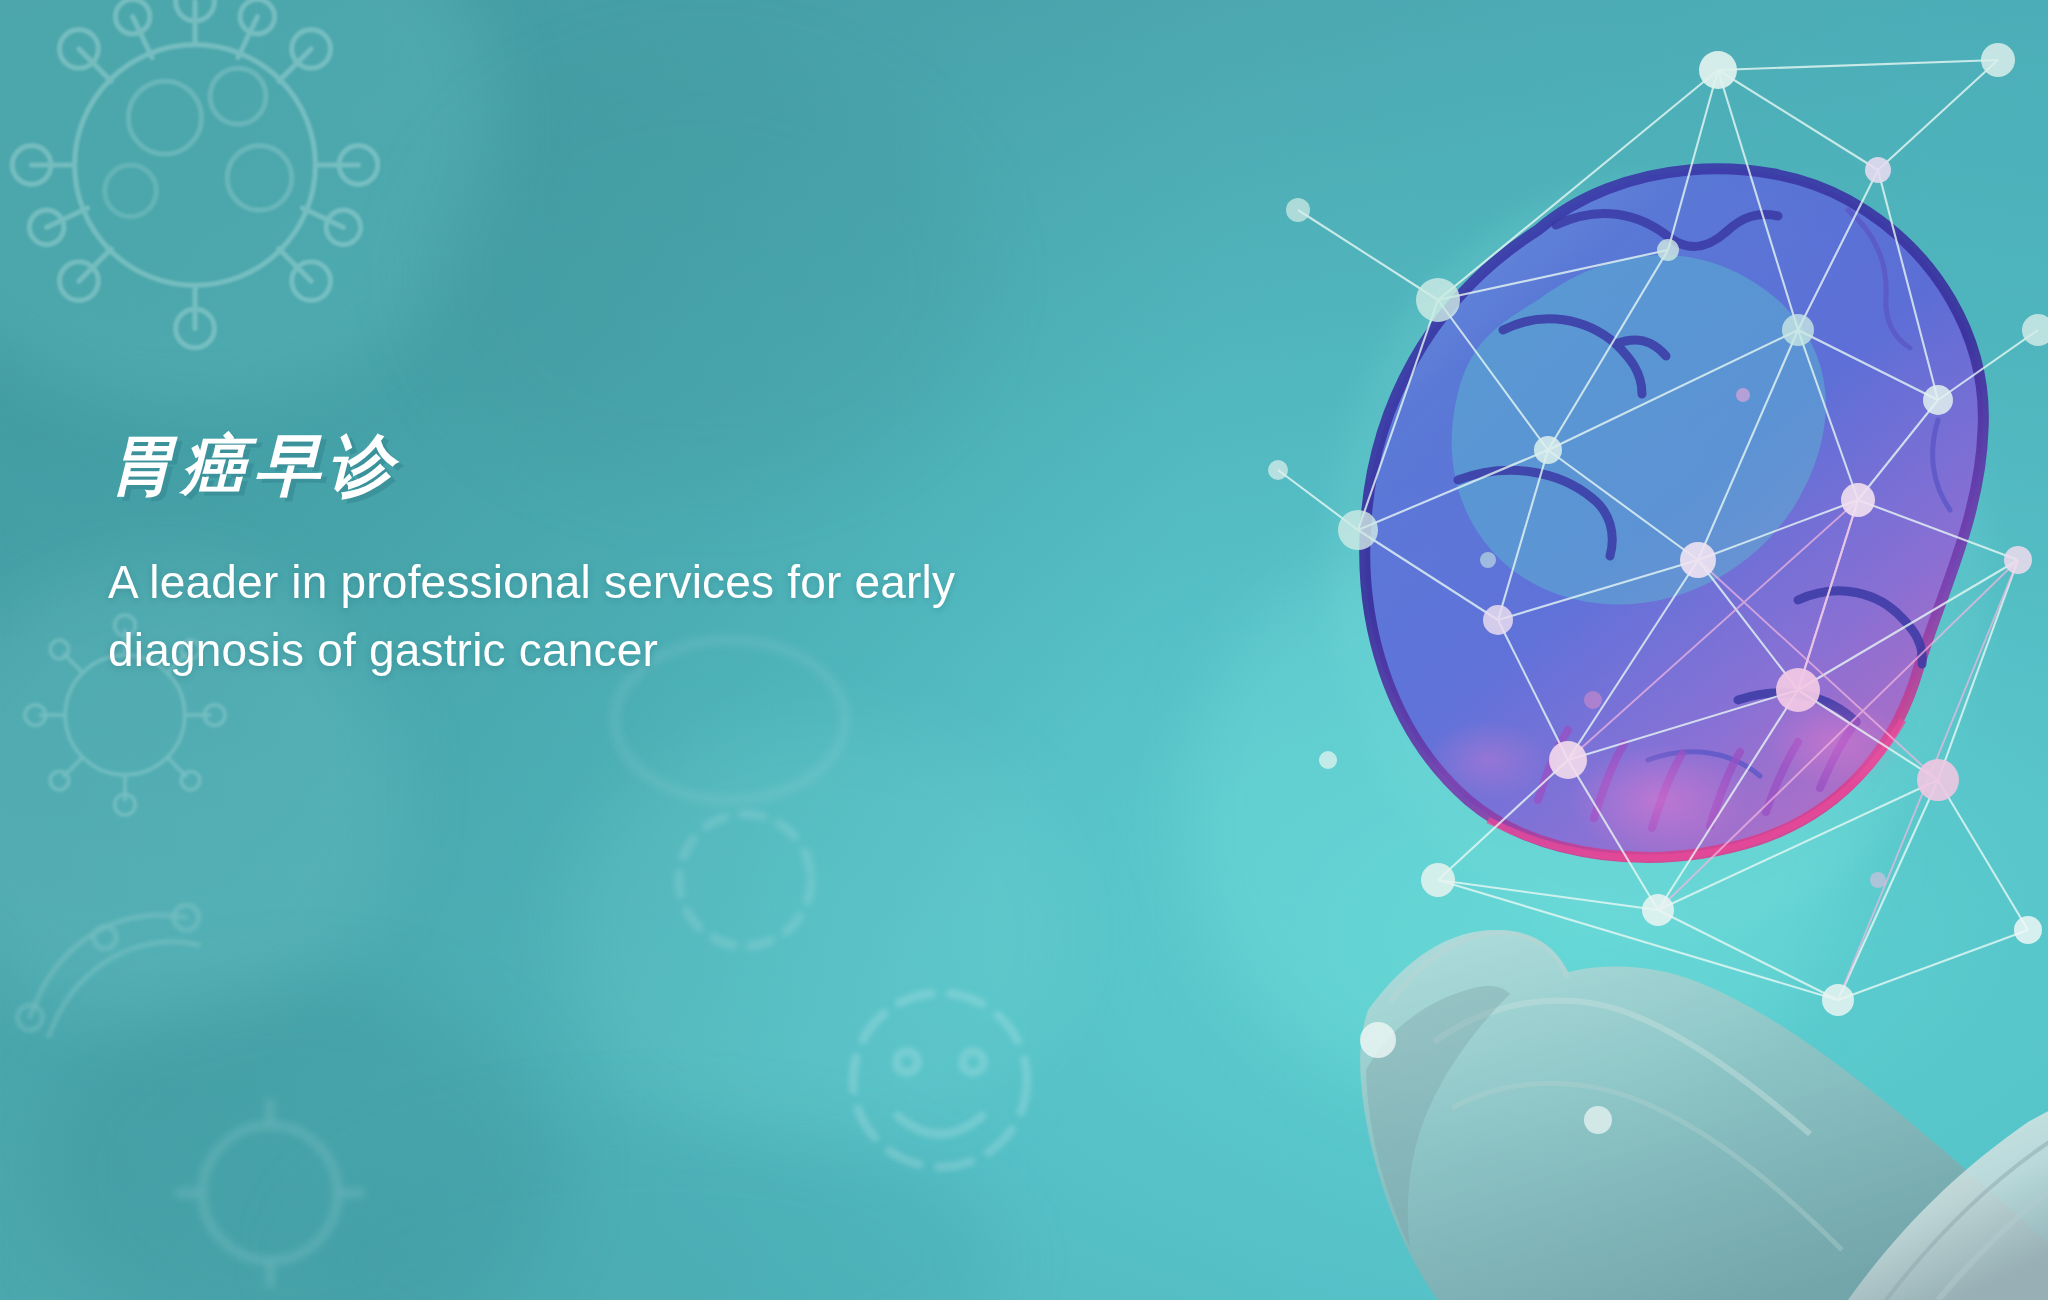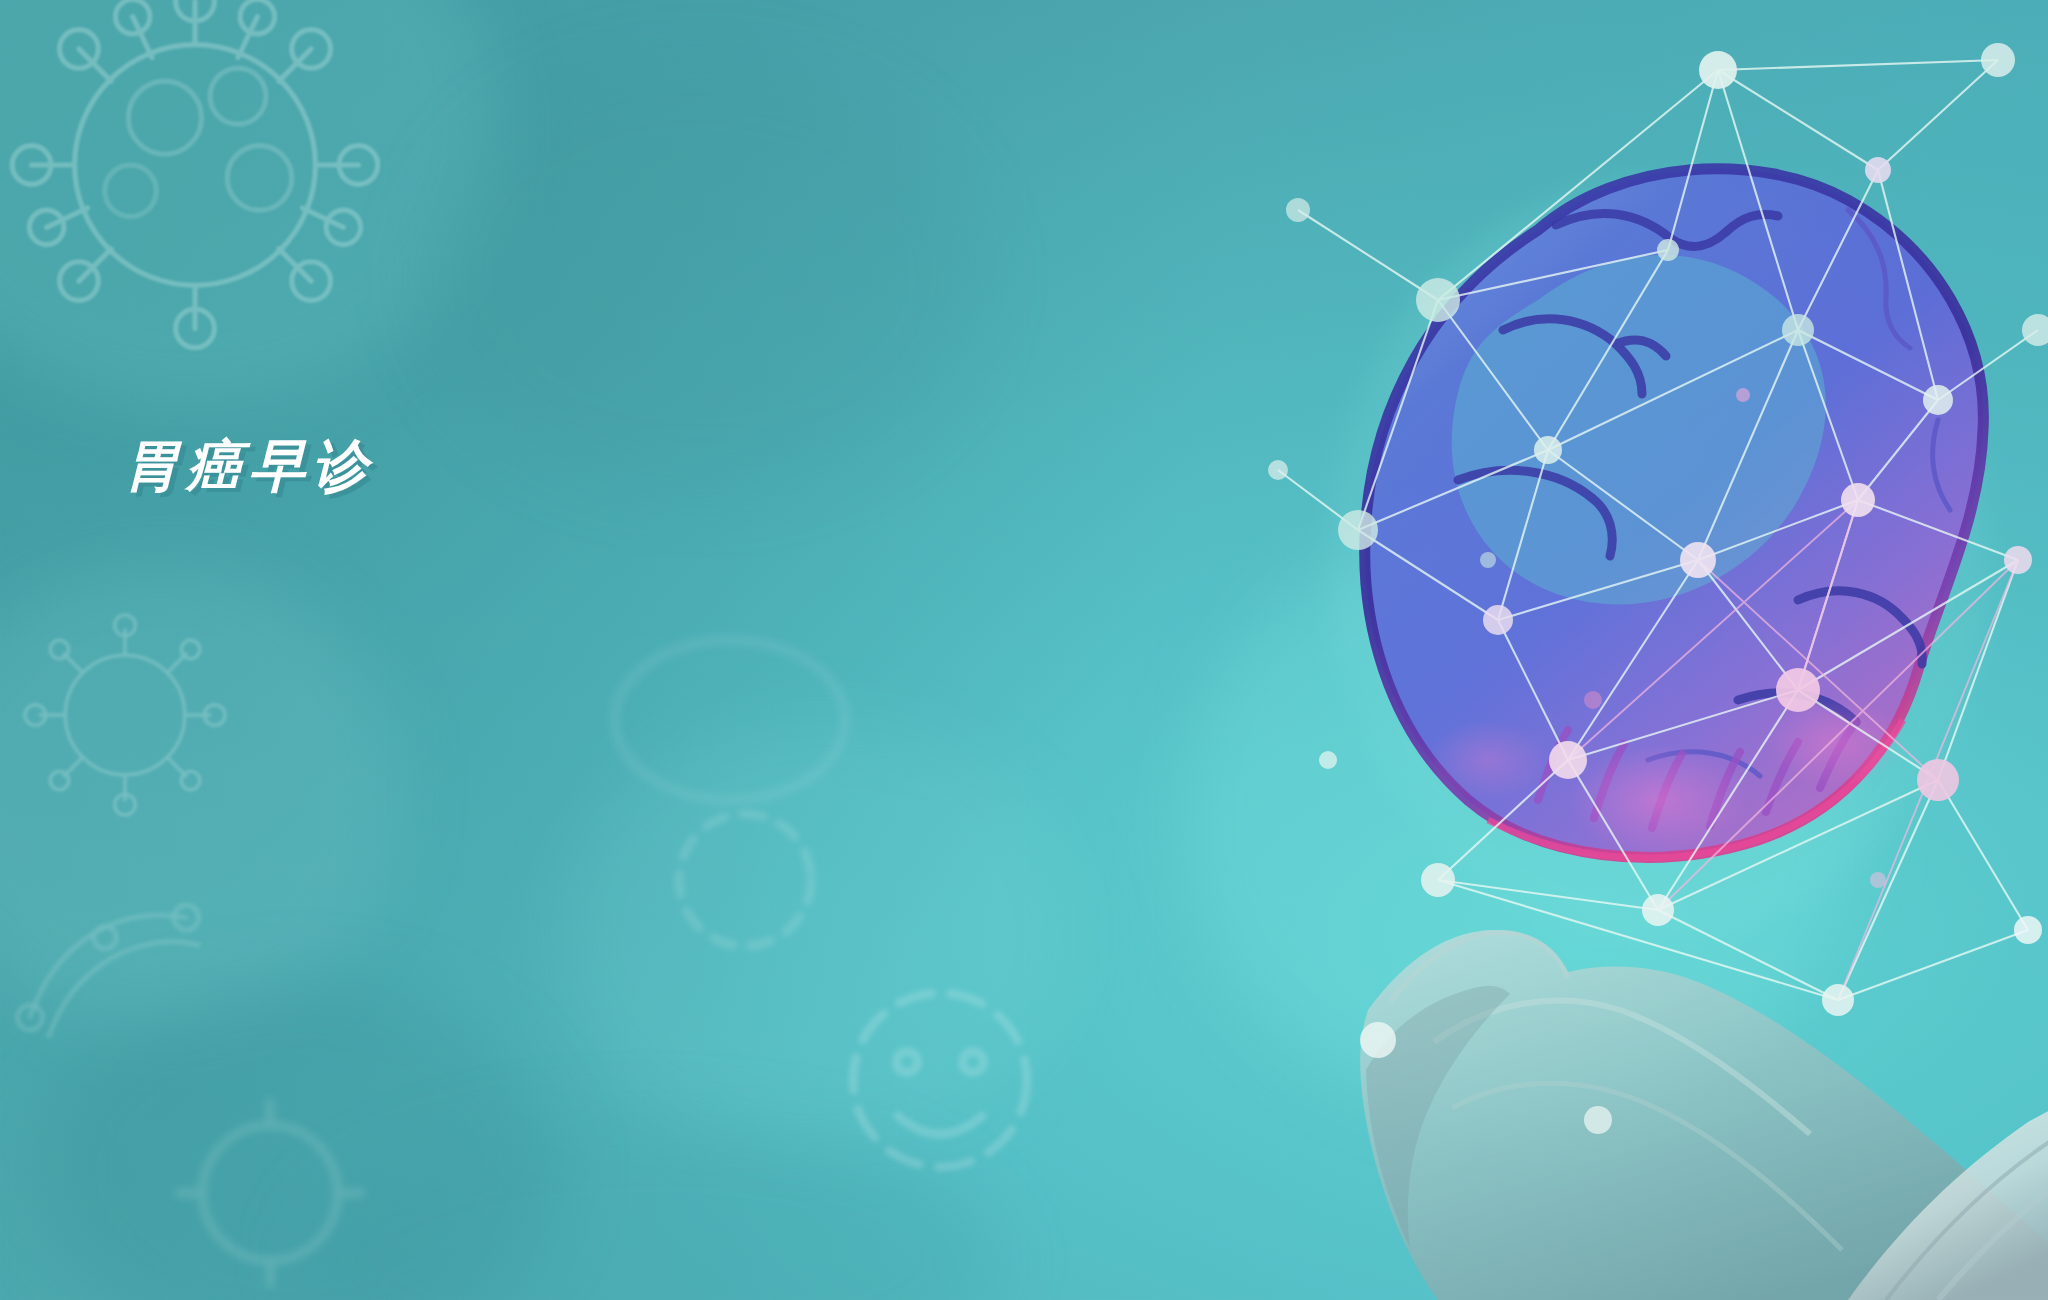--- a/index.html
+++ b/index.html
@@ -66,29 +66,28 @@
   .headline-wrap {
     position: absolute;
     left: 108px;
     top: 418px;
     width: 1050px;
   }
   .cn-line {
     color: #ffffff;
     font-family: "DejaVu Sans", "Liberation Sans", sans-serif;
     font-weight: 700;
-    font-size: 56px;
+    font-size: 66px;
     line-height: 96px;
     letter-spacing: 7px;
     font-style: italic;
     white-space: nowrap;
     text-shadow:
       5px 4px 0 rgba(55,140,150,0.70),
       2px 2px 0 rgba(70,160,168,0.55);
-    margin-left: 15px;
   }
   .cn-line.l2 { margin-top: 2px; }
   .en-block {
     margin-top: 34px;
     color: #ffffff;
     font-family: "Liberation Sans", "DejaVu Sans", sans-serif;
     font-weight: 400;
     font-size: 46px;
     line-height: 68px;
     letter-spacing: 0.2px;
@@ -443,15 +442,19 @@
         <circle cx="505" cy="395" r="7" fill="#f0a9d8" opacity="0.6"></circle>
         <circle cx="355" cy="700" r="9" fill="#d98ec9" opacity="0.55"></circle>
         <circle cx="640" cy="880" r="8" fill="#efc0e0" opacity="0.55"></circle>
         <circle cx="250" cy="560" r="8" fill="#c9e9e3" opacity="0.6"></circle>
       </g>
     </svg>
   </div>
 
   <div class="headline-wrap">
     <div class="cn-line l1">胃癌早诊</div>
+    <div class="en-block">
+      <div>A leader in professional services for early</div>
+      <div>diagnosis of gastric cancer</div>
+    </div>
   </div>
 
 </div>
 
 </body></html>

